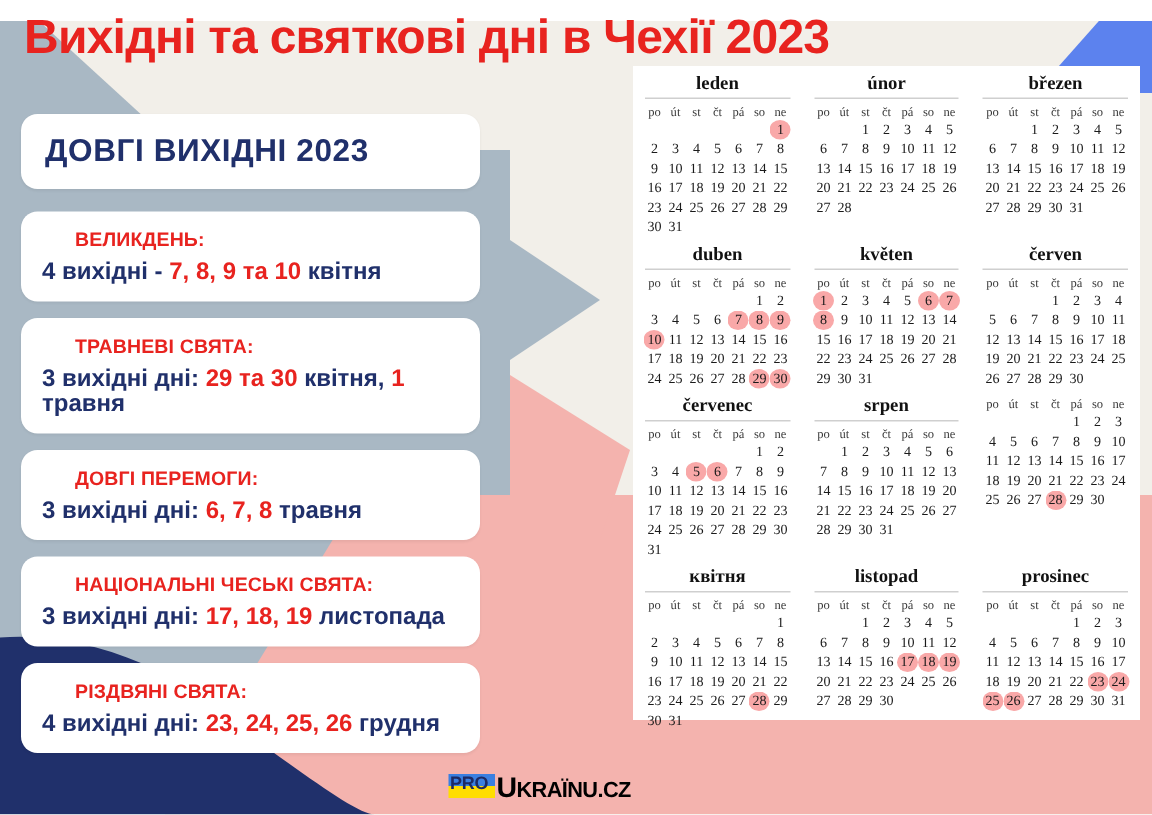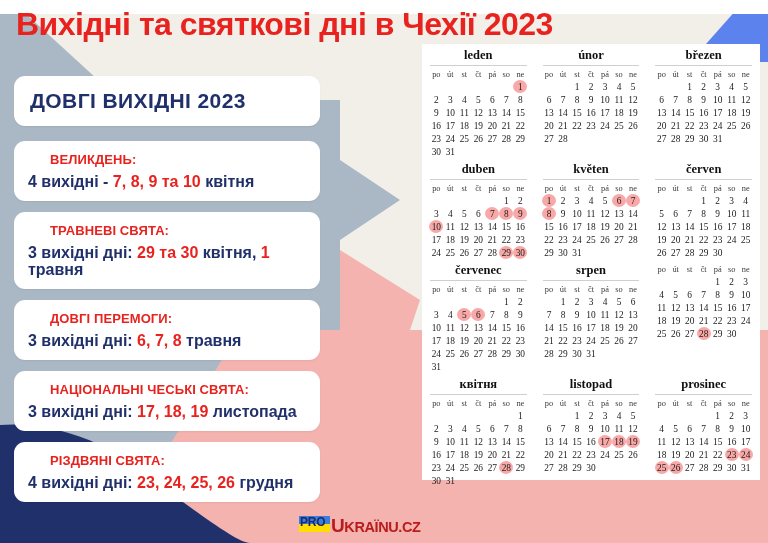--- a/index.html
+++ b/index.html
@@ -102,21 +102,21 @@
     position: absolute;
     left: 1px;
     top: 0px;
     font-size: 12px;
     font-weight: bold;
     color: #1d2a63;
     letter-spacing: -0.2px;
     line-height: 12px;
   }
   .logo-text {
-    color: #b91c1c;
+    color: #000000;
     font-size: 19px;
     font-weight: bold;
     letter-spacing: -0.4px;
     line-height: 19px;
   }
   .logo-text .sm { font-size: 14.5px; }
 
   
   #cal-panel {
     position: absolute;

